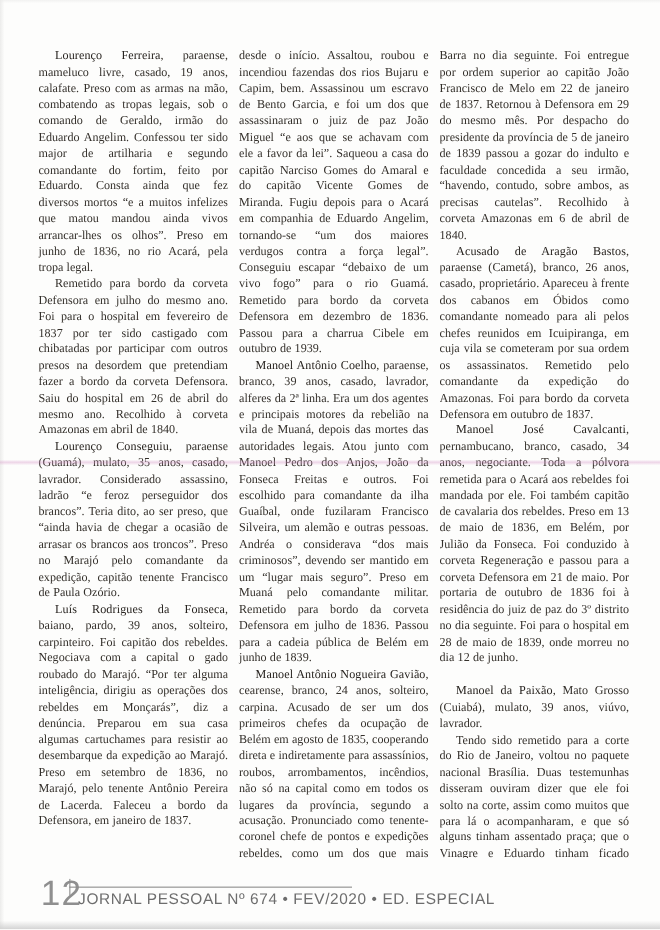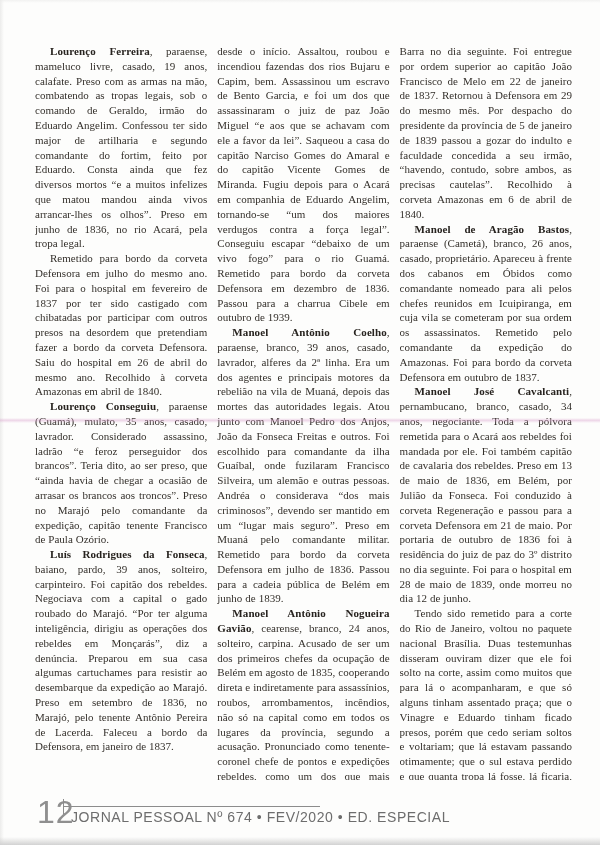--- a/index.html
+++ b/index.html
@@ -65,21 +65,21 @@
     margin: 0;
     font-size: 11px;
     line-height: 14.8px;
     text-align: justify;
     color: #34302b;
     word-spacing: 0.2px;
   }
   .para.indent { text-indent: 15px; }
   .para.gap { margin-top: 15px; }
   .para b {
-    font-weight: bold;
+    font-weight: normal;
     color: #27231f;
     letter-spacing: 0.1px;
   }
   
   .footer {
     position: absolute;
     left: 0; top: 0;
     width: 100%; height: 100%;
     pointer-events: none;
   }
@@ -135,22 +135,23 @@
         <p class="para indent"><b>Lourenço Conseguiu</b>, paraense (Guamá), mulato, 35 anos, casado, lavrador. Considerado assassino, ladrão “e feroz perseguidor dos brancos”. Teria dito, ao ser preso, que “ainda havia de chegar a ocasião de arrasar os brancos aos troncos”. Preso no Marajó pelo comandante da expedição, capitão tenente Francisco de Paula Ozório.</p>
         <p class="para indent"><b>Luís Rodrigues da Fonseca</b>, baiano, pardo, 39 anos, solteiro, carpinteiro. Foi capitão dos rebeldes. Negociava com a capital o gado roubado do Marajó. “Por ter alguma inteligência, dirigiu as operações dos rebeldes em Monçarás”, diz a denúncia. Preparou em sua casa algumas cartuchames para resistir ao desembarque da expedição ao Marajó. Preso em setembro de 1836, no Marajó, pelo tenente Antônio Pereira de Lacerda. Faleceu a bordo da Defensora, em janeiro de 1837.</p>
       </div>
     <div class="column">
         <p class="para">desde o início. Assaltou, roubou e incendiou fazendas dos rios Bujaru e Capim, bem. Assassinou um escravo de Bento Garcia, e foi um dos que assassinaram o juiz de paz João Miguel “e aos que se achavam com ele a favor da lei”. Saqueou a casa do capitão Narciso Gomes do Amaral e do capitão Vicente Gomes de Miranda. Fugiu depois para o Acará em companhia de Eduardo Angelim, tornando-se “um dos maiores verdugos contra a força legal”. Conseguiu escapar “debaixo de um vivo fogo” para o rio Guamá. Remetido para bordo da corveta Defensora em dezembro de 1836. Passou para a charrua Cibele em outubro de 1939.</p>
         <p class="para indent"><b>Manoel Antônio Coelho</b>, paraense, branco, 39 anos, casado, lavrador, alferes da 2ª linha. Era um dos agentes e principais motores da rebelião na vila de Muaná, depois das mortes das autoridades legais. Atou junto com Manoel Pedro dos Anjos, João da Fonseca Freitas e outros. Foi escolhido para comandante da ilha Guaíbal, onde fuzilaram Francisco Silveira, um alemão e outras pessoas. Andréa o considerava “dos mais criminosos”, devendo ser mantido em um “lugar mais seguro”. Preso em Muaná pelo comandante militar. Remetido para bordo da corveta Defensora em julho de 1836. Passou para a cadeia pública de Belém em junho de 1839.</p>
         <p class="para indent"><b>Manoel Antônio Nogueira Gavião</b>, cearense, branco, 24 anos, solteiro, carpina. Acusado de ser um dos primeiros chefes da ocupação de Belém em agosto de 1835, cooperando direta e indiretamente para assassínios, roubos, arrombamentos, incêndios, não só na capital como em todos os lugares da província, segundo a acusação. Pronunciado como tenente-coronel chefe de pontos e expedições rebeldes, como um dos que mais concorreu para os crimes que se cometeram na província, nos distritos 1º, 2º e 3º da capital, Guajará-Mirim, Moju, Acará, Aicaraú, Juçapi, Barcarena, Bujaru, Ourém e Beja.</p>
       </div>
     <div class="column">
         <p class="para">Barra no dia seguinte. Foi entregue por ordem superior ao capitão João Francisco de Melo em 22 de janeiro de 1837. Retornou à Defensora em 29 do mesmo mês. Por despacho do presidente da província de 5 de janeiro de 1839 passou a gozar do indulto e faculdade concedida a seu irmão, “havendo, contudo, sobre ambos, as precisas cautelas”. Recolhido à corveta Amazonas em 6 de abril de 1840.</p>
-        <p class="para indent"><b>Manoel de Aragão Bastos</b>, paraense (Cametá), branco, 26 anos, casado, proprietário. Apareceu à frente dos cabanos em Óbidos como comandante nomeado para ali pelos chefes reunidos em Icuipiranga, em cuja vila se cometeram por sua ordem os assassinatos. Remetido pelo comandante da expedição do Amazonas. Foi para bordo da corveta Defensora em outubro de 1837.</p>
+        <p class="para indent"><b>Acusado de Aragão Bastos</b>, paraense (Cametá), branco, 26 anos, casado, proprietário. Apareceu à frente dos cabanos em Óbidos como comandante nomeado para ali pelos chefes reunidos em Icuipiranga, em cuja vila se cometeram por sua ordem os assassinatos. Remetido pelo comandante da expedição do Amazonas. Foi para bordo da corveta Defensora em outubro de 1837.</p>
         <p class="para indent"><b>Manoel José Cavalcanti</b>, pernambucano, branco, casado, 34 anos, negociante. Toda a pólvora remetida para o Acará aos rebeldes foi mandada por ele. Foi também capitão de cavalaria dos rebeldes. Preso em 13 de maio de 1836, em Belém, por Julião da Fonseca. Foi conduzido à corveta Regeneração e passou para a corveta Defensora em 21 de maio. Por portaria de outubro de 1836 foi à residência do juiz de paz do 3º distrito no dia seguinte. Foi para o hospital em 28 de maio de 1839, onde morreu no dia 12 de junho.</p>
+        <p class="para indent gap"><b>Manoel da Paixão</b>, Mato Grosso (Cuiabá), mulato, 39 anos, viúvo, lavrador.</p>
         <p class="para indent">Tendo sido remetido para a corte do Rio de Janeiro, voltou no paquete nacional Brasília. Duas testemunhas disseram ouviram dizer que ele foi solto na corte, assim como muitos que para lá o acompanharam, e que só alguns tinham assentado praça; que o Vinagre e Eduardo tinham ficado presos, porém que cedo seriam soltos e voltariam; que lá estavam passando otimamente; que o sul estava perdido e que quanta tropa lá fosse, lá ficaria, “e tudo isto dito com muito prazer e gás”. Pronunciado como assassino em Miritipitanga, distrito do Aca-</p>
       </div>
   </div>
 
   <div class="scan-streak"></div>
 
   <div class="footer">
     <span class="page-num">12</span>
     <span class="footer-tick"></span>
     <span class="footer-rule"></span>

